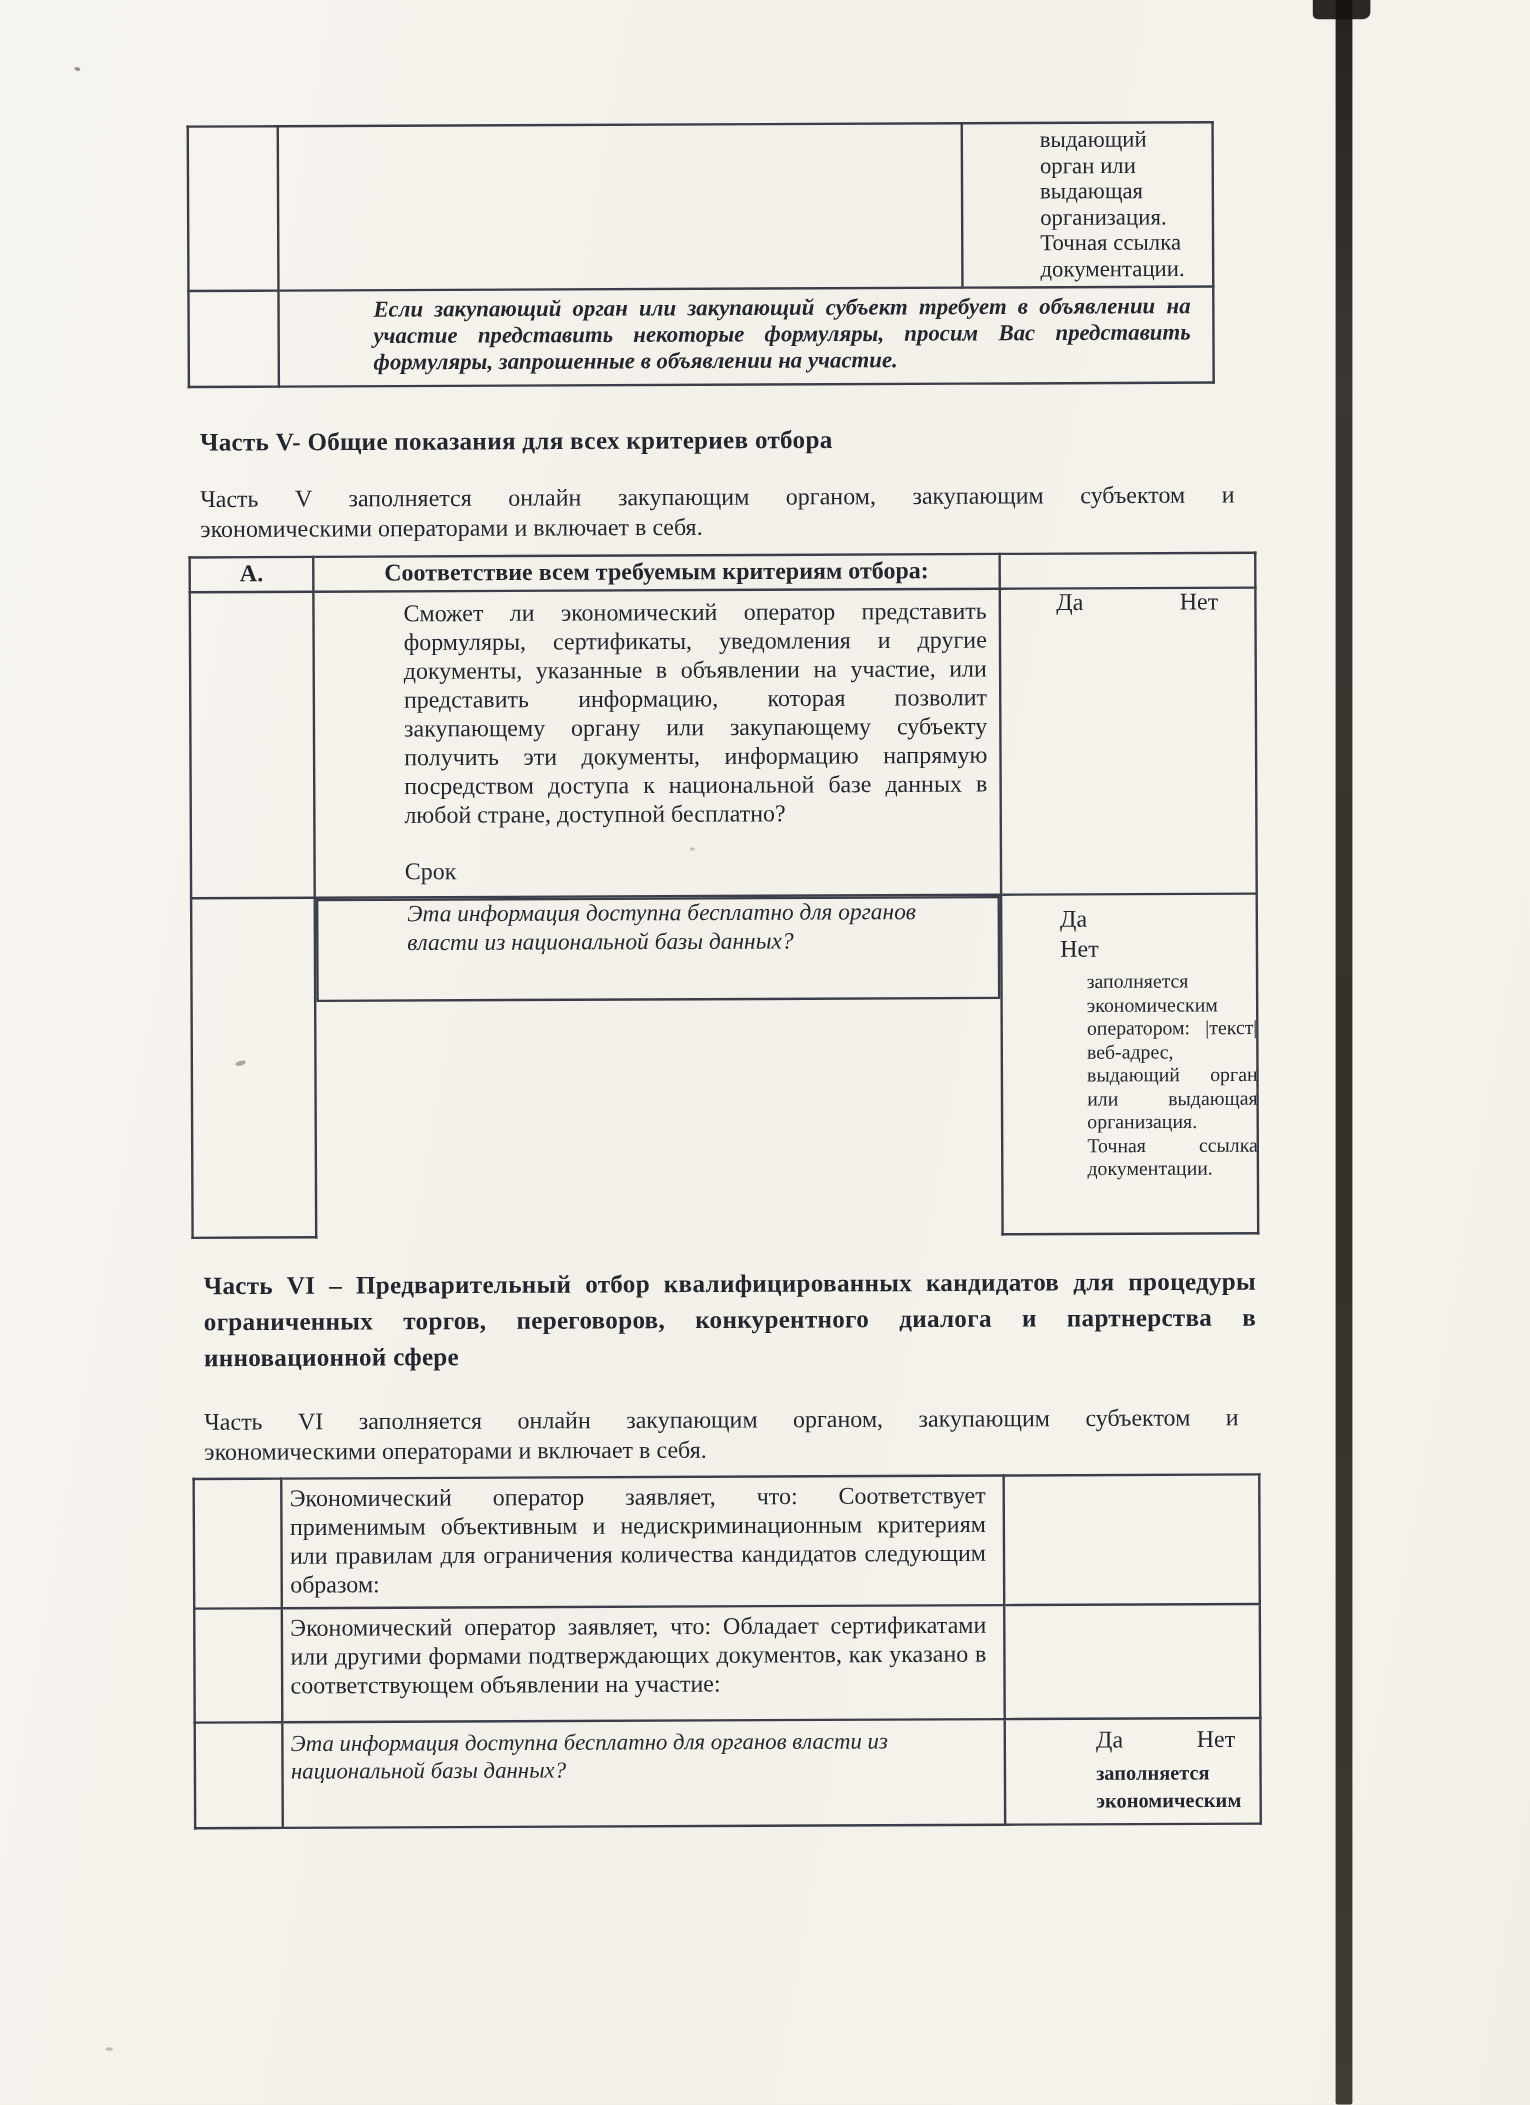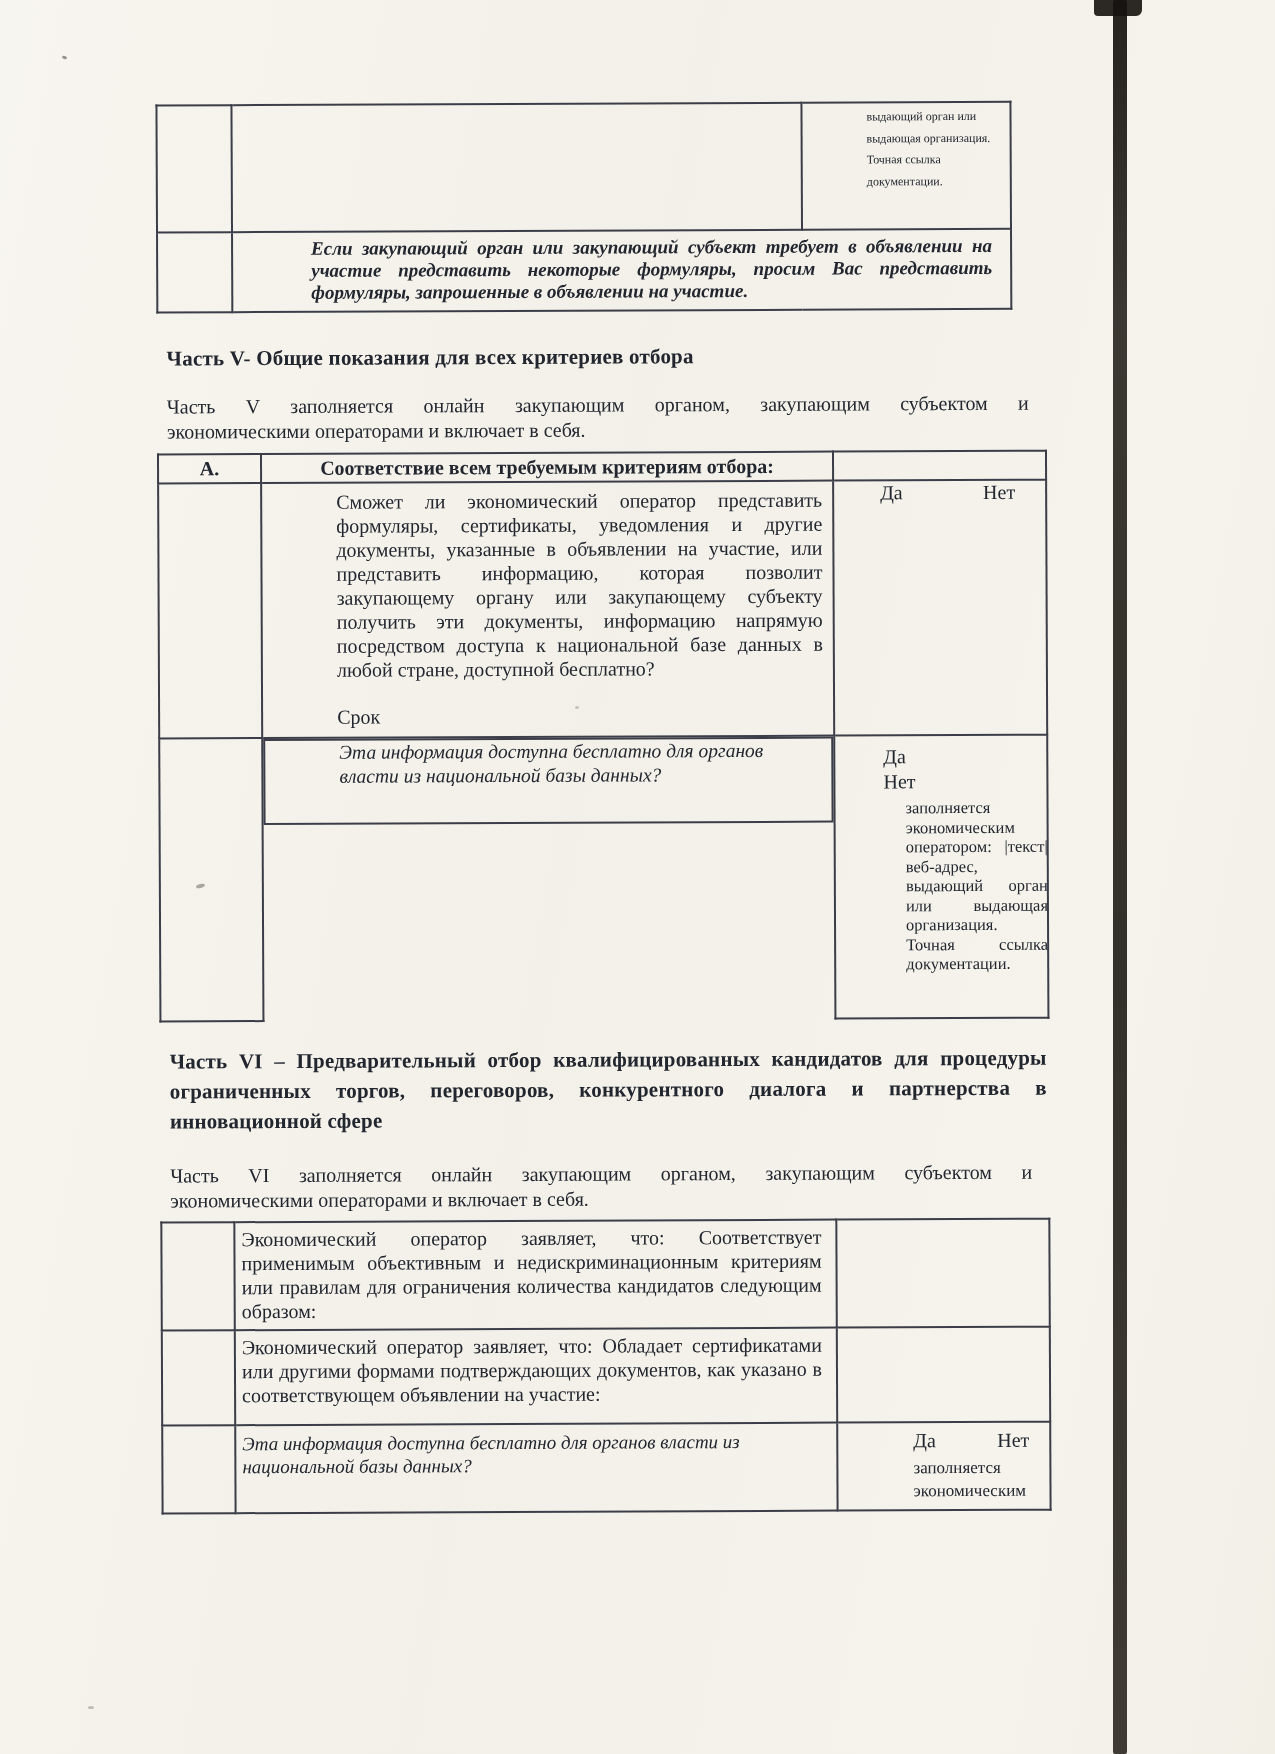--- a/index.html
+++ b/index.html
@@ -19,21 +19,21 @@
     position:absolute; left:0; top:0; width:1275px; height:1754px;
     transform:rotate(-0.25deg);
     transform-origin:40% 0;
     color:#22262f;
   }
   
   table { border-collapse:collapse; table-layout:fixed; }
   .tbl td { border:2px solid #3b3e48; vertical-align:top; }
   
   .t-carry { margin:103px 0 0 155px; width:854px; }
-  .carry-right { padding:3px 8px 3px 64px; font-size:12px; line-height:21.5px; }
+  .carry-right { padding:3px 8px 3px 64px; font-size:19px; line-height:21.5px; }
   .carry-note {
     font-style:italic; font-weight:bold;
     padding:5px 18px 7px 78px;
     text-align:justify;
     font-size:19px; line-height:22px;
   }
   
   .h-part {
     margin:30px 0 0 165px; width:877px;
     font-size:21px; font-weight:bold; letter-spacing:.2px;
@@ -65,21 +65,21 @@
   }
   
   .t-six { margin:8px 0 0 155px; width:888px; }
   .cell-r { padding:4px 14px 6px 6px; font-size:20px; line-height:24px; text-align:justify; }
   .cell-r3q {
     padding:6px 46px 6px 6px; font-style:italic;
     font-size:19px; line-height:23px;
   }
   .cell-r3a { padding:4px 10px 4px 0; font-size:20px; }
   .r3-flex { display:flex; justify-content:space-between; padding:2px 10px 0 75px; }
-  .r3-note { margin:4px 0 0 75px; width:132px; font-size:17px; line-height:23px; }
+  .r3-note { margin:4px 0 0 75px; width:132px; font-size:17px; line-height:23px;font-weight:bold; }
   
   .edge-right {
     position:absolute; left:1113px; top:0; width:14px; height:1754px;
     background:linear-gradient(to bottom,#14110e 0%,#2b2722 18%,#232019 55%,#302c25 100%);
     opacity:.92; border-radius:2px;
   }
   .corner-mark {
     position:absolute; left:1094px; top:0; width:48px; height:16px;
     background:#16130f; border-radius:0 0 6px 4px; opacity:.9;
   }

